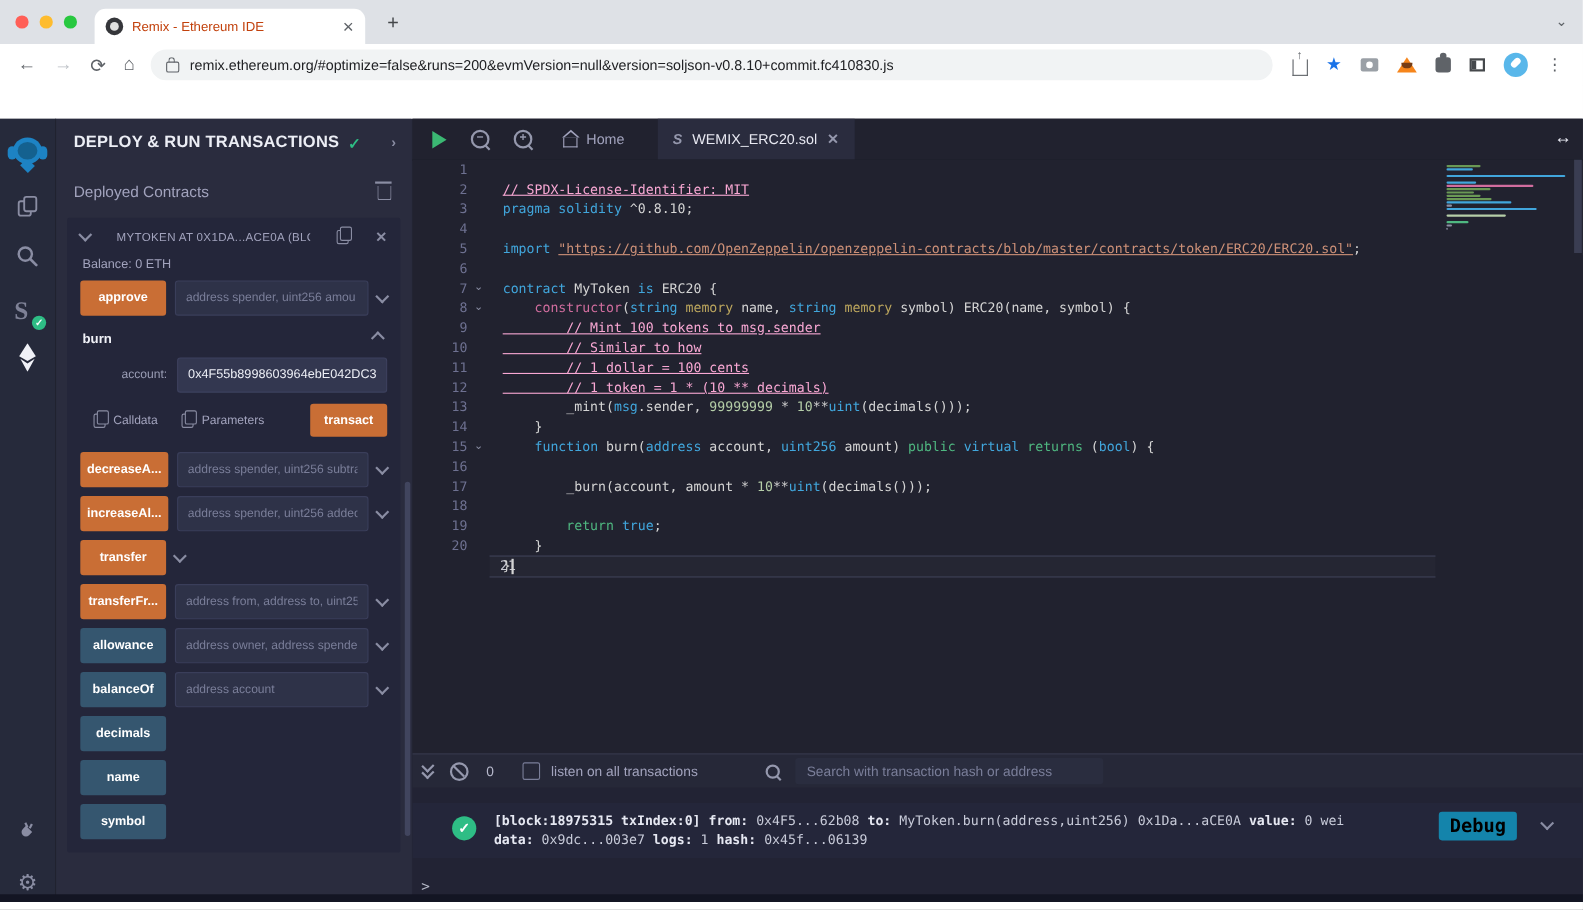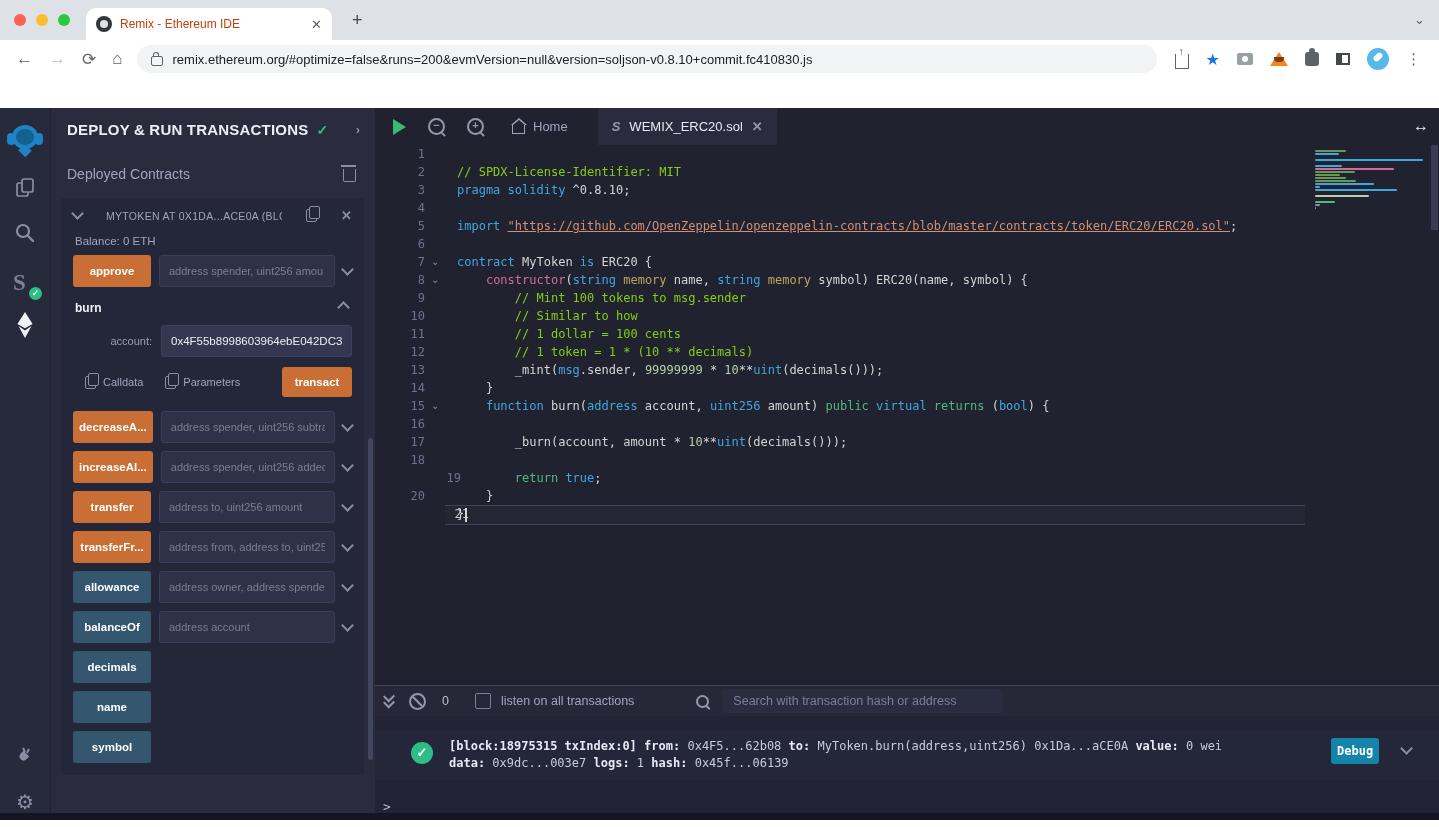--- a/index.html
+++ b/index.html
@@ -108,21 +108,21 @@
   .sol-s{color:#9598ad;font-size:13px;font-weight:bold;font-style:italic;}
   .filetab-label{color:#e8e9f2;font-size:13px;}
   .filetab-close{color:#9598ad;font-size:13px;font-weight:bold;}
   .expand-h{position:absolute;right:10px;top:9px;color:#e8e9f2;font-size:16px;font-weight:bold;}
 
   .editor{position:absolute;left:0;right:0;top:37px;height:541px;background:#21222f;overflow:hidden;}
   .lnnum{position:absolute;left:0;width:50px;height:18px;text-align:right;color:#6e7191;font-family:"DejaVu Sans Mono",monospace;font-size:12px;line-height:18px;}
   .lnnum.cur{color:#c8c8d4;}
   .foldmark{position:absolute;left:56px;width:10px;height:18px;color:#8a8da3;font-size:10px;line-height:18px;}
   .cline{position:absolute;left:82px;right:0;height:18px;font-family:"DejaVu Sans Mono",monospace;font-size:12px;line-height:18px;white-space:pre;}
-  .tok-com{color:#84cc16;} .tok-kw{color:#41a6dc;} .tok-ctor{color:#d16d9e;} .tok-mod{color:#bba55d;}
+  .tok-com{color:#f9a8d4;text-decoration:underline;} .tok-kw{color:#41a6dc;} .tok-ctor{color:#d16d9e;} .tok-mod{color:#bba55d;}
   .tok-grn{color:#4fb881;} .tok-num{color:#b5cea8;} .tok-str{color:#ce9178;text-decoration:underline;} .tok-def{color:#d4d4d4;}
   .curline-box{position:absolute;left:70px;right:134px;height:18px;border-top:1px solid #3e4157;border-bottom:1px solid #3e4157;background:rgba(255,255,255,.02);}
   .cursor{display:inline-block;width:1.5px;height:14px;background:#d4d4d4;vertical-align:middle;margin-left:1px;}
   .minimap{position:absolute;right:12px;top:2px;width:112px;}
   .mm-bar{height:2px;margin-bottom:1px;border-radius:1px;}
   .ed-scroll{position:absolute;right:1px;top:0;width:7px;height:85px;background:#3a3d52;}
 
   
   .terminal{position:absolute;left:0;right:0;bottom:0;height:134px;background:#222334;border-top:1px solid #3e4157;}
   .term-toolbar{display:flex;align-items:center;height:30px;padding-left:10px;background:#262838;}
@@ -134,21 +134,21 @@
   .term-check{width:14px;height:14px;border:1px solid #7a7e99;border-radius:2px;margin-left:26px;background:transparent;}
   .term-listen{color:#a2a3bd;font-size:12.5px;margin-left:10px;}
   .srch{width:9px;height:9px;border:2px solid #9598ad;border-radius:50%;position:relative;margin-left:62px;}
   .srch:after{content:"";position:absolute;width:2px;height:5px;background:#9598ad;transform:rotate(-45deg);left:9px;top:8px;}
   .term-search{margin-left:14px;width:280px;height:24px;background:#2a2d3f;border:none;border-radius:3px;color:#22c55e;font-size:12.5px;padding:0 10px;box-sizing:border-box;font-family:"Liberation Sans",sans-serif;}
   .term-search::placeholder{color:#7a7e99;}
   .logrow{position:relative;margin-top:14px;padding:8px 0 8px 74px;background:#24263a;}
   .logcheck{position:absolute;left:36px;top:12px;width:22px;height:22px;border-radius:50%;background:#2ebd85;color:#fff;font-size:13px;font-weight:bold;text-align:center;line-height:22px;}
   .logline{font-family:"DejaVu Sans Mono",monospace;font-size:12px;line-height:17px;color:#c8cbd9;white-space:nowrap;}
   .logline b{color:#e6e8f2;}
-  .debugbtn{position:absolute;right:60px;top:8px;width:48px;height:26px;background:#1484ab;border:none;border-radius:3px;color:#ffffff;font-size:12px;font-weight:bold;cursor:pointer;font-family:"DejaVu Sans Mono",monospace;}
+  .debugbtn{position:absolute;right:60px;top:8px;width:71px;height:26px;background:#1484ab;border:none;border-radius:3px;color:#000000;font-size:17px;font-weight:bold;cursor:pointer;font-family:"DejaVu Sans Mono",monospace;}
   .log-chev{position:absolute;right:28px;top:18px;}
   .prompt{position:absolute;left:8px;bottom:6px;color:#b7bac9;font-family:"DejaVu Sans Mono",monospace;font-size:13px;}
 </style>
 </head>
 <body>
 
 <div class="screen">
 
   <div class="tabstrip">
     <div class="traffic t-red"></div>
@@ -288,21 +288,20 @@
               <input class="fninput" placeholder="address spender, uint256 subtra" style="">
               <span class="chev down"></span>
             </div>
             <div class="fnrow">
               <button class="fnbtn warning">increaseAl...</button>
               <input class="fninput" placeholder="address spender, uint256 addec" style="">
               <span class="chev down"></span>
             </div>
             <div class="fnrow">
               <button class="fnbtn warning">transfer</button>
-              <input class="fninput" placeholder="address to, uint256 amount" style="">
               <span class="chev down"></span>
             </div>
             <div class="fnrow">
               <button class="fnbtn warning">transferFr...</button>
               <input class="fninput" placeholder="address from, address to, uint25" style="">
               <span class="chev down"></span>
             </div>
             <div class="fnrow">
               <button class="fnbtn info">allowance</button>
               <input class="fninput" placeholder="address owner, address spende" style="">
@@ -360,21 +359,21 @@
             <div class="lnnum" style="top: 162px;">10</div>
             <div class="lnnum" style="top: 180px;">11</div>
             <div class="lnnum" style="top: 198px;">12</div>
             <div class="lnnum" style="top: 216px;">13</div>
             <div class="lnnum" style="top: 234px;">14</div>
             <div class="lnnum" style="top: 252px;">15</div>
             <div class="foldmark" style="top: 252px;">⌄</div>
             <div class="lnnum" style="top: 270px;">16</div>
             <div class="lnnum" style="top: 288px;">17</div>
             <div class="lnnum" style="top: 306px;">18</div>
-            <div class="lnnum" style="top: 324px; padding-left: 36px;">19</div>
+            <div class="lnnum" style="top: 324px;">19</div>
             <div class="lnnum" style="top: 342px;">20</div>
             <div class="lnnum cur" style="top: 360px; padding-left: 44px;">21</div>
           </div>
         <div id="codelines">
             <div class="cline" style="top: 0px;"></div>
             <div class="cline" style="top: 18px;"><span class="tok-com">// SPDX-License-Identifier: MIT</span></div>
             <div class="cline" style="top: 36px;"><span class="tok-kw">pragma solidity </span><span class="tok-def">^0.8.10;</span></div>
             <div class="cline" style="top: 54px;"></div>
             <div class="cline" style="top: 72px;"><span class="tok-kw">import </span><span class="tok-str">"https://github.com/OpenZeppelin/openzeppelin-contracts/blob/master/contracts/token/ERC20/ERC20.sol"</span><span class="tok-def">;</span></div>
             <div class="cline" style="top: 90px;"></div>

